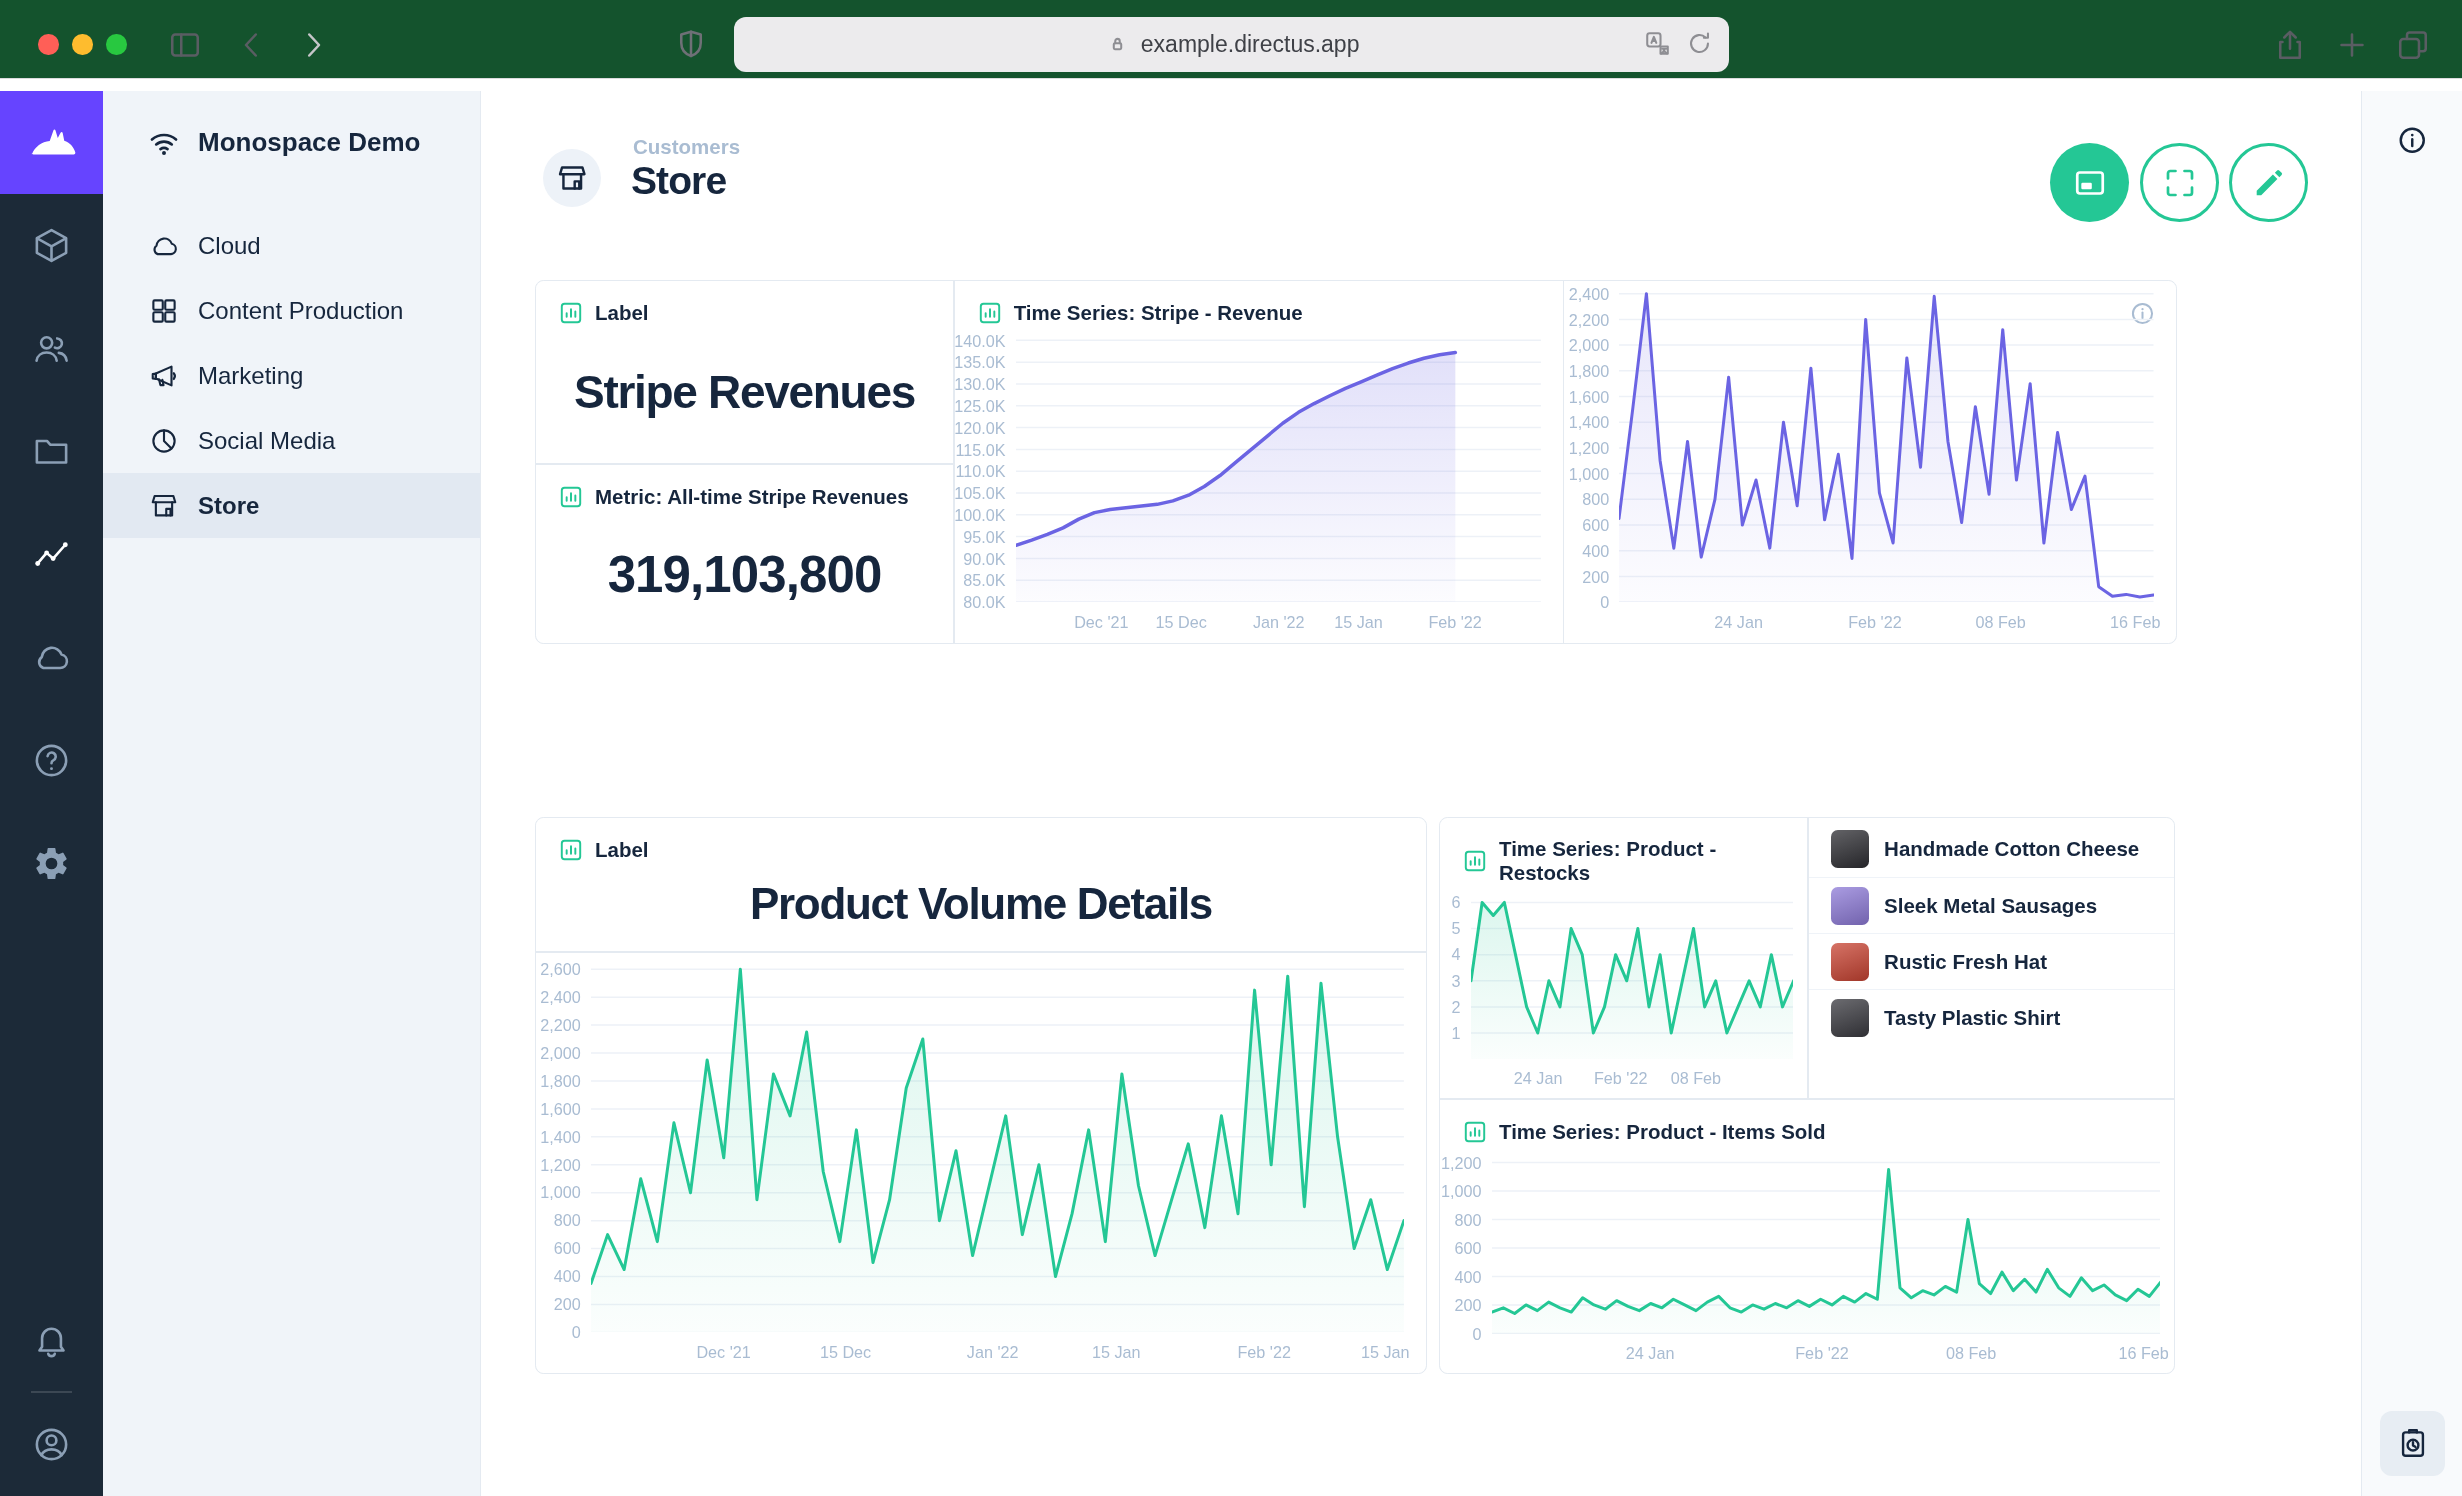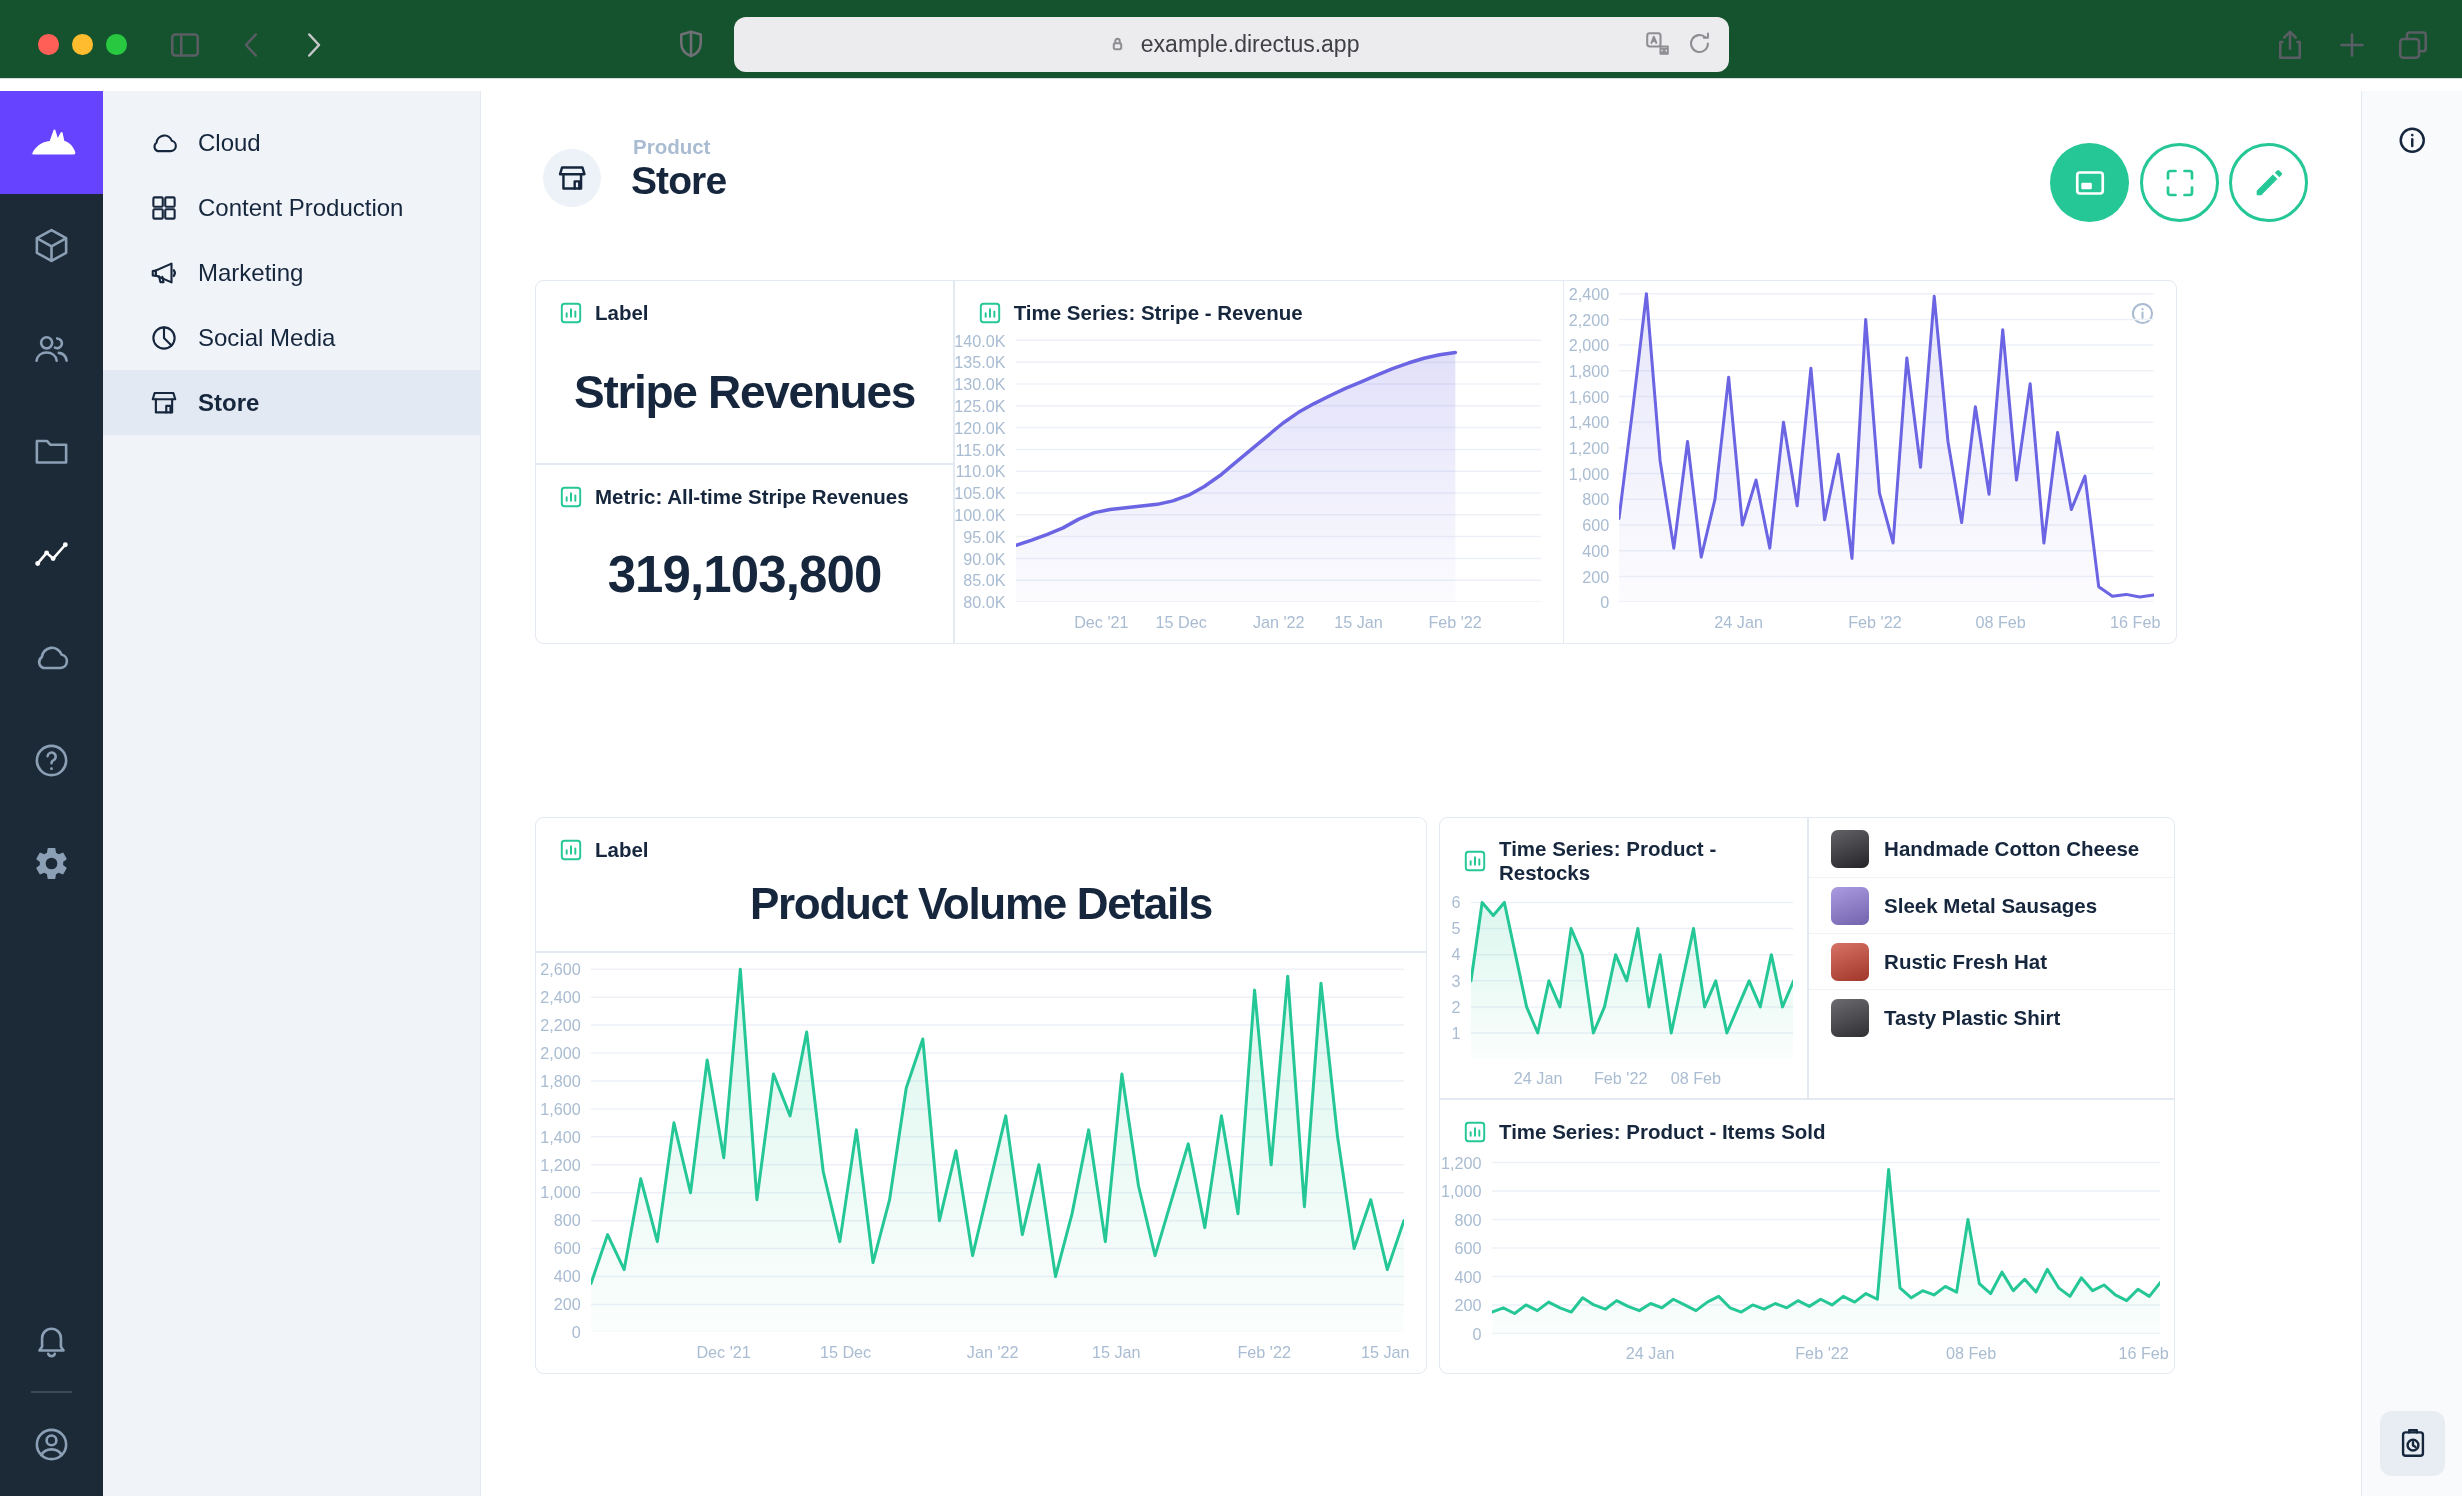--- a/index.html
+++ b/index.html
@@ -232,20 +232,29 @@
         <svg viewBox="0 0 24 24">
             <circle cx="12" cy="12" r="9"></circle>
             <circle cx="12" cy="9.5" r="3"></circle>
             <path d="M5.8 18.6c1.1-2.4 3.4-3.6 6.2-3.6s5.1 1.2 6.2 3.6"></path>
           </svg>
       </button>
     </div>
   </div>
 
   <div class="side">
+    <div class="side-head">
+      <svg viewBox="0 0 24 24">
+          <path d="M3.5 9.5a13 13 0 0 1 17 0"></path>
+          <path d="M6.5 13a8.5 8.5 0 0 1 11 0"></path>
+          <path d="M9.5 16.3a4.5 4.5 0 0 1 5 0"></path>
+          <circle cx="12" cy="19" r="1.4" fill="currentColor" stroke="none"></circle>
+        </svg>
+      <span>Monospace Demo</span>
+    </div>
     <div class="nav">
       <div class="item">
         <svg viewBox="0 0 24 24">
             <path d="M7 18.5h10.3a4.2 4.2 0 0 0 .9-8.3 6.3 6.3 0 0 0-12.2 1.6A3.8 3.8 0 0 0 7 18.5z"></path>
           </svg>
         <span>Cloud</span>
       </div>
       <div class="item">
         <svg viewBox="0 0 24 24">
             <rect x="3.5" y="3.5" width="7.5" height="7.5" rx="1"></rect>
@@ -284,21 +293,21 @@
 
   <div class="content">
 
     <div class="store-badge">
       <svg viewBox="0 0 24 24">
           <path d="M4.5 4h15l1.5 5h-18z"></path>
           <path d="M5.5 9v10.5h13V9"></path>
           <path d="M13.8 19.5v-5.2h3.4v5.2"></path>
         </svg>
     </div>
-    <div class="crumb">Product</div>
+    <div class="crumb">Customers</div>
     <div class="title">Store</div>
 
     <button class="hbtn fill" style="left:1569px">
       <svg viewBox="0 0 24 24">
           <rect x="3.5" y="5" width="17" height="14" rx="1.8"></rect>
           <rect x="6.2" y="11.8" width="7" height="4.4" rx="0.8" fill="#fff" stroke="none"></rect>
         </svg>
     </button>
     <button class="hbtn line" style="left:1659px">
       <svg viewBox="0 0 24 24">

